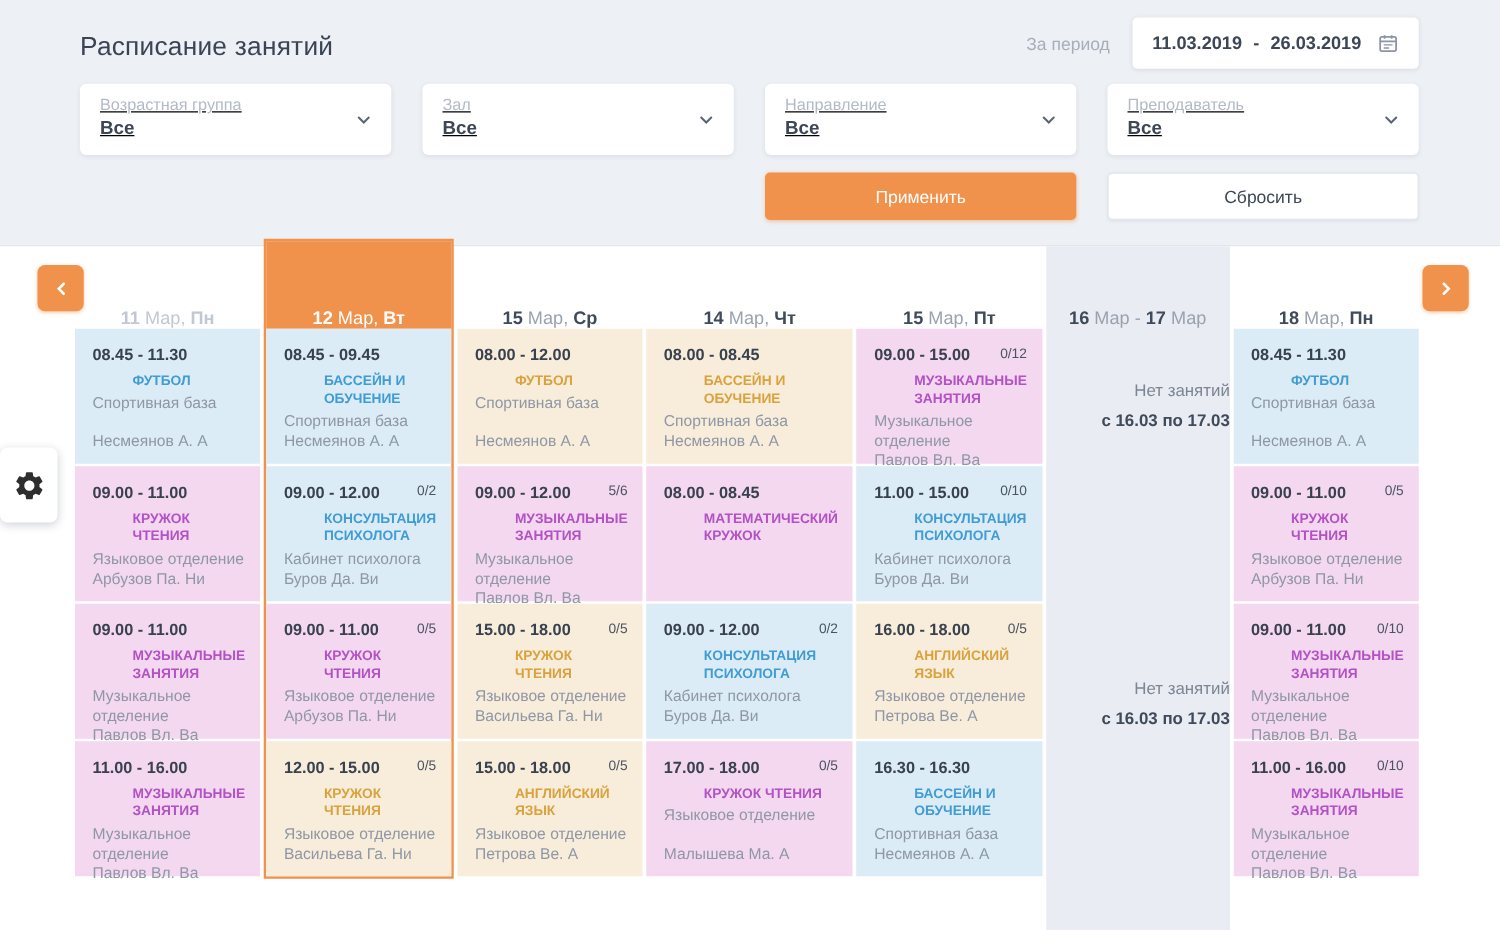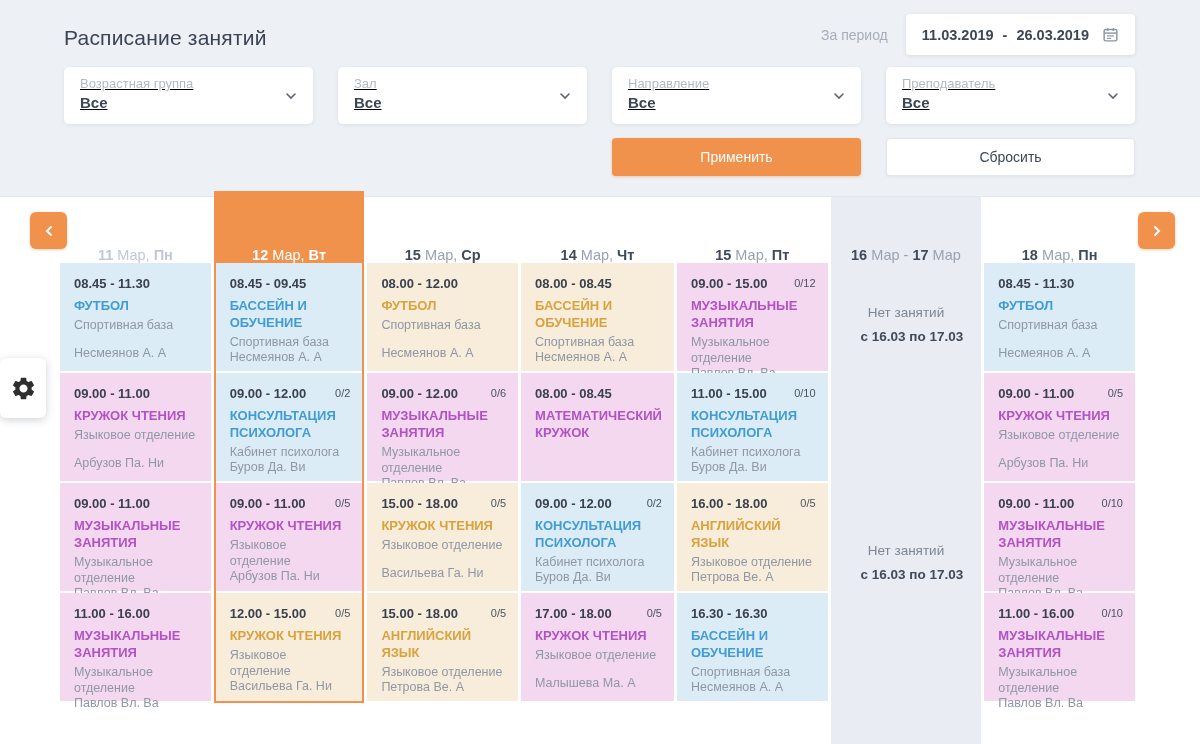--- a/index.html
+++ b/index.html
@@ -43,29 +43,29 @@
   .col.selected { border:2px solid #f0914c; margin-top:-6px; }
   .col.selected .day-head { height:70px; background:#f0914c; }
   .col.selected .dh-b, .col.selected .dh-g { color:#fff; }
   .col.weekend { background:#e9ecf2; }
 
   .cards { display:flex; flex-direction:column; gap:2px; }
   .card { height:108px; padding:13px 12px 11px 14px; display:flex; flex-direction:column; position:relative; cursor:pointer; }
   .card-top { display:flex; justify-content:space-between; align-items:flex-start; }
   .time { font-size:13px; font-weight:bold; color:#39414f; }
   .badge { font-size:11px; color:#4a5362; margin-top:1px; }
-  .card .title { font-size:13px; font-weight:bold; line-height:1.3; margin-top:7px; }
+  .card .title { font-size:11px; font-weight:bold; line-height:1.3; margin-top:7px;margin-left:32px; }
   .card .loc { font-size:12.5px; color:#8f97a6; margin-top:2px; line-height:1.3; }
   .card .teacher { font-size:12.5px; color:#8f97a6; margin-top:auto; }
   .kind-blue  { background:#dcecf6; } .kind-blue .title  { color:#3f9cd4; }
   .kind-pink  { background:#f4d8f0; } .kind-pink .title  { color:#b252c5; }
   .kind-cream { background:#f8edda; } .kind-cream .title { color:#daa23d; }
 
   .weekend-body { position:relative; flex:1; min-height:486px; }
-  .notice { position:absolute; left:0; right:0; text-align:center; font-size:13.5px; line-height:1.8; }
+  .notice { position:absolute; left:0; right:0; text-align:right; font-size:13.5px; line-height:1.8; }
   .notice .l1 { color:#7d8694; }
   .notice .l2 { color:#3f4a5a; font-weight:bold;margin-left:12px; }
   .notice-1 { top:38px; } .notice-2 { top:276px; }
 
   .nav-btn { position:absolute; width:37px; height:37px; background:#f0914c; border-radius:6px;
     display:flex; align-items:center; justify-content:center; cursor:pointer; top:15px;
     box-shadow:0 1px 3px rgba(240,145,76,.4); }
   .nav-prev { left:30px; } .nav-next { right:25px; }
 
   .settings-fab { position:absolute; left:0; top:358px; width:46px; height:60px; background:#fff;
@@ -246,21 +246,21 @@
           <div class="card-top">
               <span class="time">08.00 - 12.00</span>
             </div>
           <div class="title">ФУТБОЛ</div>
           <div class="loc">Спортивная база</div>
           <div class="teacher">Несмеянов А. А</div>
         </div>
         <div class="card kind-pink">
           <div class="card-top">
               <span class="time">09.00 - 12.00</span>
-              <span class="badge">0/6</span>
+              <span class="badge">5/6</span>
             </div>
           <div class="title">МУЗЫКАЛЬНЫЕ ЗАНЯТИЯ</div>
           <div class="loc">Музыкальное отделение</div>
           <div class="teacher">Павлов Вл. Ва</div>
         </div>
         <div class="card kind-cream">
           <div class="card-top">
               <span class="time">15.00 - 18.00</span>
               <span class="badge">0/5</span>
             </div>

